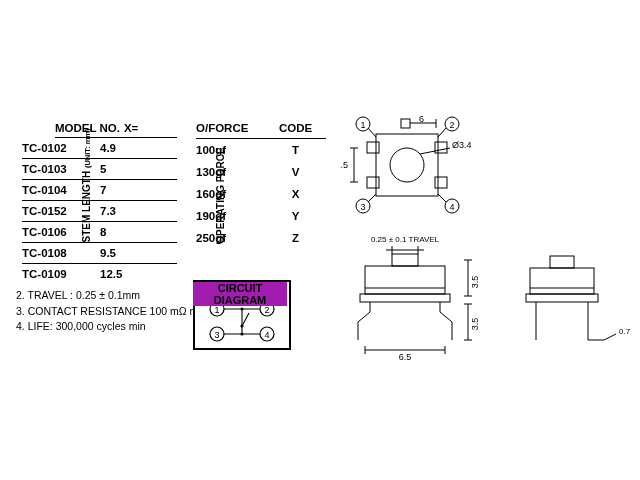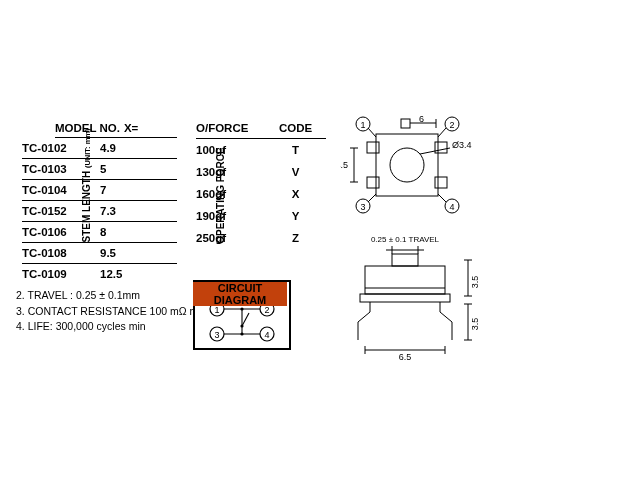--- a/index.html
+++ b/index.html
@@ -115,21 +115,21 @@
     background: #fff;
   }
   #circuit-title {
     position: absolute;
     left: 193px;
     top: 282px;
     width: 94px;
     text-align: center;
     font-size: 11px;
     font-weight: bold;
-    background: #c2410c;
+    background: #a21caf;
     z-index: 3;
   }
   #circuit .cd-svg { position: absolute; left: 0; top: 0; }
 
   
   .drawing { position: absolute; }
   #top-view   { left: 340px; top: 110px; }
   #front-view { left: 340px; top: 230px; }
   #side-view  { left: 520px; top: 250px; }
 
@@ -319,14 +319,34 @@
         <line x1="25" y1="116" x2="25" y2="124"></line>
         <line x1="105" y1="116" x2="105" y2="124"></line>
       </g>
       <text x="65" y="12" font-size="8" text-anchor="middle">0.25 ± 0.1 TRAVEL</text>
       <text x="138" y="52" font-size="9" text-anchor="middle" transform="rotate(-90 138 52)">3.5</text>
       <text x="138" y="94" font-size="9" text-anchor="middle" transform="rotate(-90 138 94)">3.5</text>
       <text x="65" y="130" font-size="9" text-anchor="middle">6.5</text>
     </svg>
   </div>
 
+  <div class="drawing" id="side-view">
+    <svg width="110" height="110" viewBox="0 0 110 110">
+      <g stroke="#000" fill="none" stroke-width="1">
+
+        <rect x="30" y="6" width="24" height="12"></rect>
+
+        <rect x="10" y="18" width="64" height="26"></rect>
+        <line x1="10" y1="38" x2="74" y2="38"></line>
+
+        <rect x="6" y="44" width="72" height="8"></rect>
+
+        <path d="M16 52 L16 90"></path>
+        <path d="M68 52 L68 90"></path>
+
+        <line x1="84" y1="90" x2="96" y2="84"></line>
+        <line x1="68" y1="90" x2="84" y2="90"></line>
+      </g>
+      <text x="99" y="84" font-size="8" text-anchor="start">0.7</text>
+    </svg>
+  </div>
 
 </div>
 
 </body></html>

